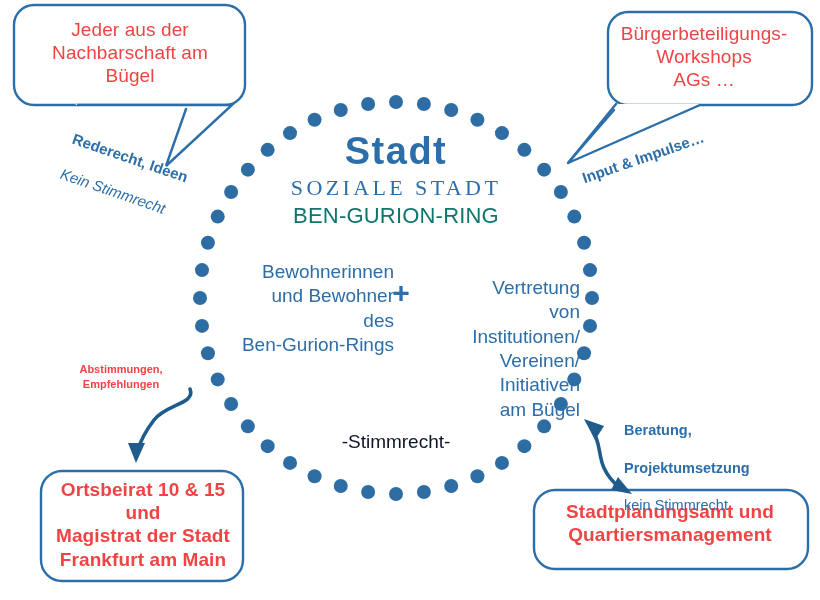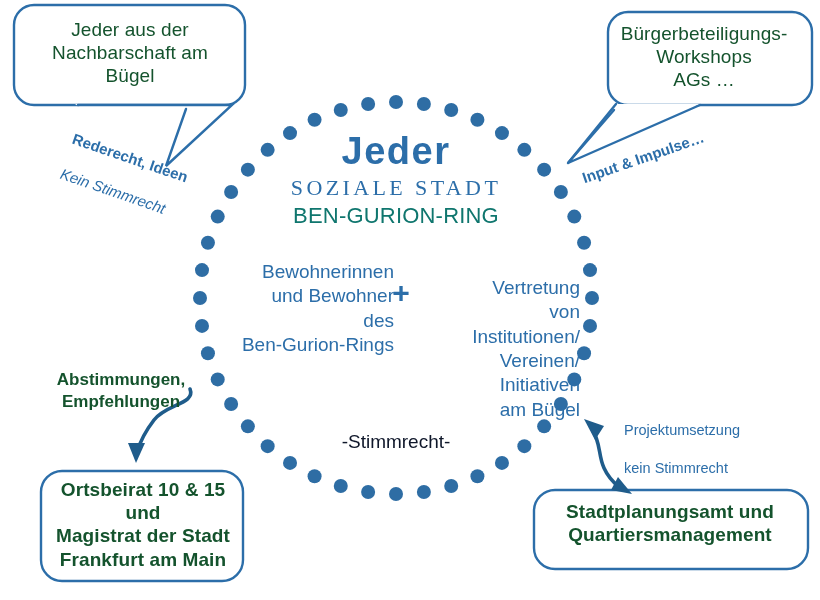--- a/index.html
+++ b/index.html
@@ -21,21 +21,21 @@
   #vector-layer {
     position: absolute;
     left: 0;
     top: 0;
     width: 820px;
     height: 600px;
     pointer-events: none;
   }
   .txt {
     position: absolute;
-    color: #14532d;
+    color: #ef4444;
     line-height: 1.22;
     text-align: center;
     white-space: pre-line;
   }
 
   
   .bubble-text {
     font-size: 19px;
     font-weight: 400;
     letter-spacing: 0.1px;
@@ -133,36 +133,35 @@
     font-weight: 700;
     transform: rotate(-19deg);
     transform-origin: 0 0;
   }
 
   
   #label-abstimmungen {
     left: 36px;
     top: 362px;
     width: 170px;
-    font-size: 17px;
+    font-size: 11px;
     font-weight: 700;
     text-align: center;
     line-height: 1.32;
-    margin-top: 7px;
   }
   #label-beratung {
     left: 624px;
     top: 402px;
     width: 180px;
     font-size: 14.5px;
     text-align: left;
     line-height: 1.3;
   }
   #label-beratung .b1 { font-weight: 700; display: block; }
-  #label-beratung .b2 { font-weight: 400; display: block; }
+  #label-beratung .b2 { font-weight: 700; display: block; }
   #label-beratung .b3 { font-weight: 400; display: block; }
 
   
   #bubble-tl-text { left: 24px;  top: 18px;  width: 212px; }
   #bubble-tr-text { left: 604px; top: 22px;  width: 200px; }
   #box-bl-text    { left: 48px;  top: 478px; width: 190px; }
   #box-br-text    { left: 540px; top: 500px; width: 260px; }
 </style>
 </head>
 <body>
@@ -256,21 +255,21 @@
 AGs …</div>
 
   <div class="txt box-text" id="box-bl-text">Ortsbeirat 10 &amp; 15
 und
 Magistrat der Stadt
 Frankfurt am Main</div>
 
   <div class="txt box-text" id="box-br-text">Stadtplanungsamt und
 Quartiersmanagement</div>
 
-  <div class="txt" id="circle-title">Jeder</div>
+  <div class="txt" id="circle-title">Stadt</div>
   <div class="txt" id="circle-sub1">SOZIALE STADT</div>
   <div class="txt" id="circle-sub2">BEN-GURION-RING</div>
 
   <div class="col" id="col-left">Bewohnerinnen
 und Bewohner
 des
 Ben-Gurion-Rings</div>
   <div id="plus-sign">+</div>
   <div class="col" id="col-right">Vertretung
 von
@@ -284,17 +283,18 @@
     <span class="l1">Rederecht, Ideen</span>
     <span class="l2">Kein Stimmrecht</span>
   </div>
 
   <div class="rot-label" id="label-input">Input &amp; Impulse…</div>
 
   <div class="txt" id="label-abstimmungen">Abstimmungen,
 Empfehlungen</div>
 
   <div class="rot-label" id="label-beratung">
+    <span class="b1">Beratung,</span>
     <span class="b2">Projektumsetzung</span>
     <span class="b3">kein Stimmrecht</span>
   </div>
 
 </div>
 
 </body></html>

